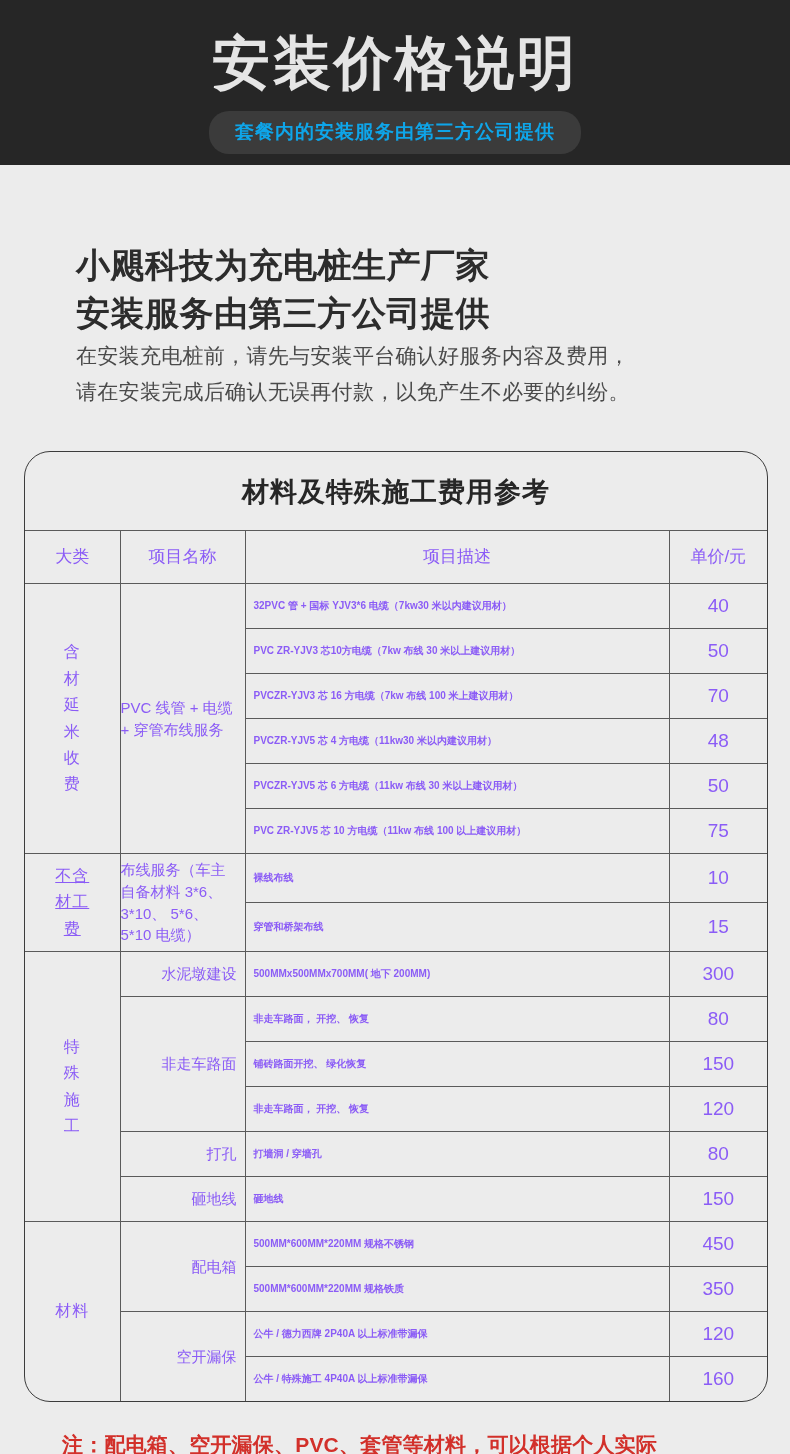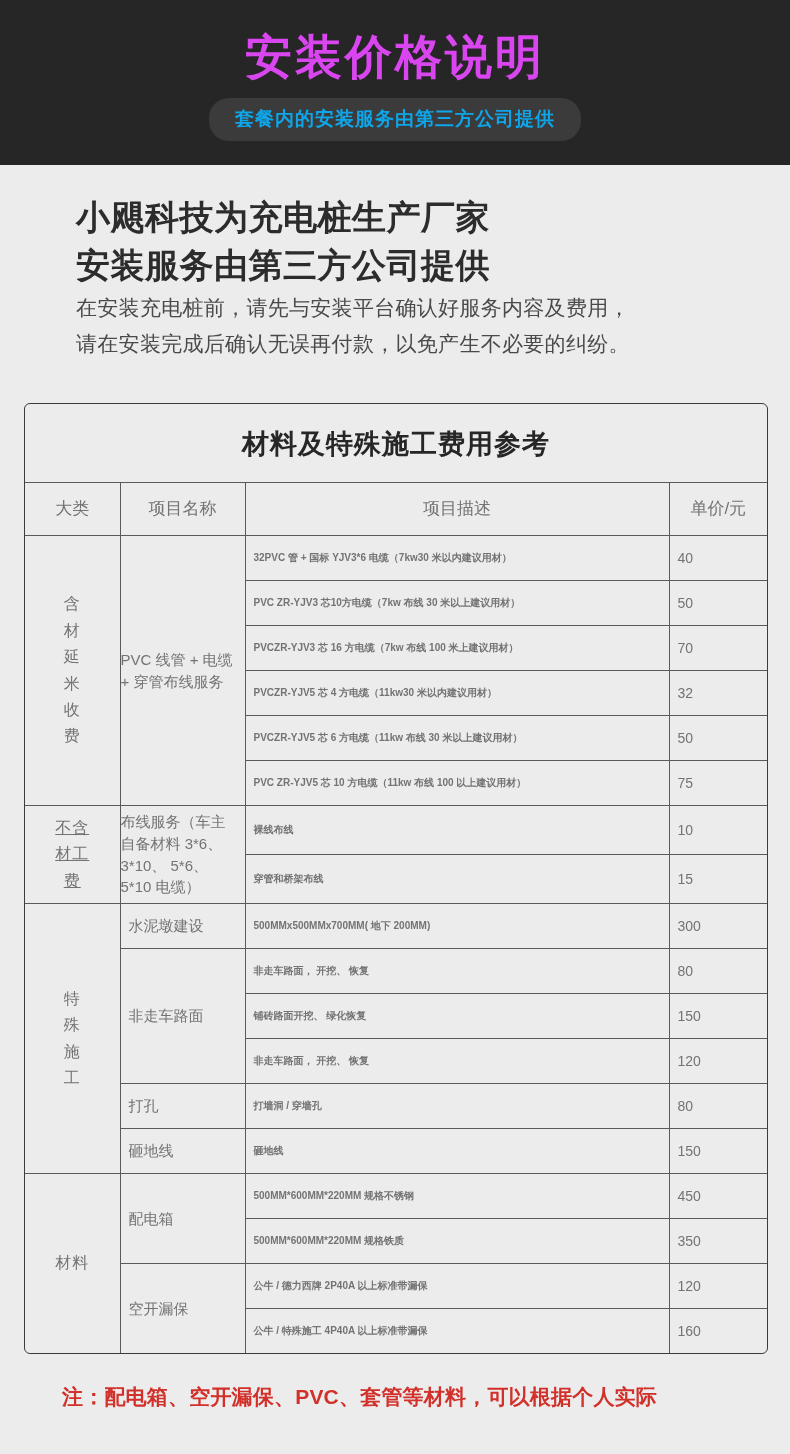--- a/index.html
+++ b/index.html
@@ -20,77 +20,77 @@
     background: #262626;
     height: 165px;
     box-sizing: border-box;
     display: flex;
     flex-direction: column;
     align-items: center;
     justify-content: flex-start;
     padding-top: 30px;
   }
   .header-title {
-    color: #d946ef;
-    font-size: 47px;
+    color: #e5e5e5;
+    font-size: 58px;
     font-weight: bold;
     letter-spacing: 3px;
     line-height: 1.15;
   }
   .header-badge {
     margin-top: 14px;
     background: #3b3b3b;
     color: #0ea5e9;
     font-size: 19px;
     font-weight: bold;
     letter-spacing: 1px;
     border-radius: 20px;
     padding: 8px 26px 9px 26px;
   }
 
   
   .intro {
-    padding: 28px 0 0 76px;
+    padding: 76px 0 0 76px;
   }
   .intro-heading {
     font-size: 34px;
     font-weight: bold;
     color: #2c2c2c;
     line-height: 1.42;
     letter-spacing: 0.5px;
   }
   .intro-body {
     font-size: 21px;
     color: #4a4a4a;
     line-height: 1.75;
     letter-spacing: 0.3px;
   }
 
   
   .table-card {
     margin: 40px 22px 0 24px;
     border: 1px solid #3c3c3c;
-    border-radius: 6px;
+    border-radius: 26px;
     background: #ececec;
     overflow: hidden;
   }
   .table-caption {
     text-align: center;
     font-size: 27px;
     font-weight: bold;
     color: #262626;
     padding: 22px 0 20px 0;
     letter-spacing: 1px;
   }
   table.price-table {
     width: 100%;
     border-collapse: collapse;
     table-layout: fixed;
     font-size: 15px;
-    color: #737373;
+    color: #8b5cf6;
   }
   table.price-table th,
   table.price-table td {
     border-top: 1px solid #5a5a5a;
     border-left: 1px solid #5a5a5a;
     padding: 5px 8px;
     vertical-align: middle;
     line-height: 1.45;
   }
   table.price-table th:first-child,
@@ -117,37 +117,38 @@
     letter-spacing: 1px;
   }
   td.cat-cell .vert {
     display: inline-block;
     line-height: 1.65;
   }
   .vert-narrow { max-width: 1.3em; }
   .vert-two    { max-width: 2.4em; text-decoration: underline; }
 
   td.item-cell {
-    text-align: left;
+    text-align: right;
     font-size: 15px;
     line-height: 1.6;
   }
   td.item-cell.item-left {
     text-align: left;
     padding-left: 0;
   }
   td.desc-cell {
     text-align: left;
     padding-left: 14px;
     font-size: 10px;
     height: 34px;
     font-weight: bold;
   }
   td.price-cell {
-    font-size: 14px;
+    text-align: center;
+    font-size: 19px;
   }
   tr.first-body-row > td { border-top: 1px solid #5a5a5a; }
 
   
   .footnote {
     margin: 26px 40px 0 62px;
     color: #d2302a;
     font-size: 21px;
     font-weight: bold;
     line-height: 1.65;
@@ -200,21 +201,21 @@
         <tr>
           <td class="desc-cell">PVC ZR-YJV3 芯10方电缆（7kw 布线 30 米以上建议用材）</td>
           <td class="price-cell">50</td>
         </tr>
         <tr>
           <td class="desc-cell">PVCZR-YJV3 芯 16 方电缆（7kw 布线 100 米上建议用材）</td>
           <td class="price-cell">70</td>
         </tr>
         <tr>
           <td class="desc-cell">PVCZR-YJV5 芯 4 方电缆（11kw30 米以内建议用材）</td>
-          <td class="price-cell">32</td>
+          <td class="price-cell">48</td>
         </tr>
         <tr>
           <td class="desc-cell">PVCZR-YJV5 芯 6 方电缆（11kw 布线 30 米以上建议用材）</td>
           <td class="price-cell">50</td>
         </tr>
         <tr>
           <td class="desc-cell">PVC ZR-YJV5 芯 10 方电缆（11kw 布线 100 以上建议用材）</td>
           <td class="price-cell">75</td>
         </tr>
         <tr>

